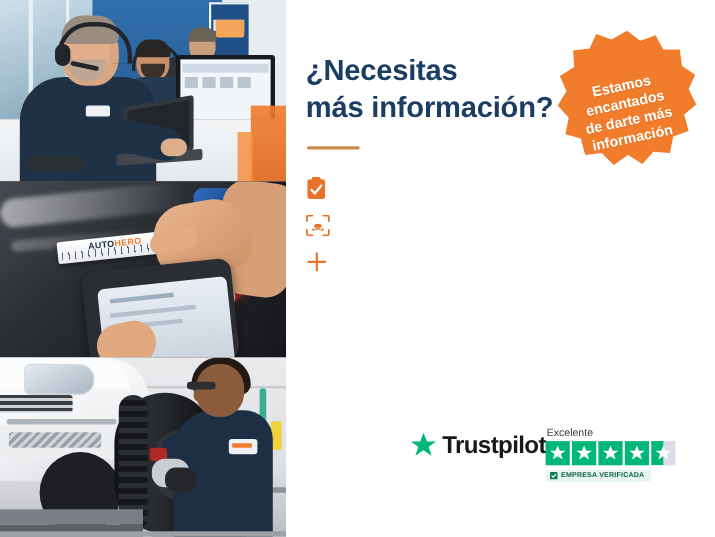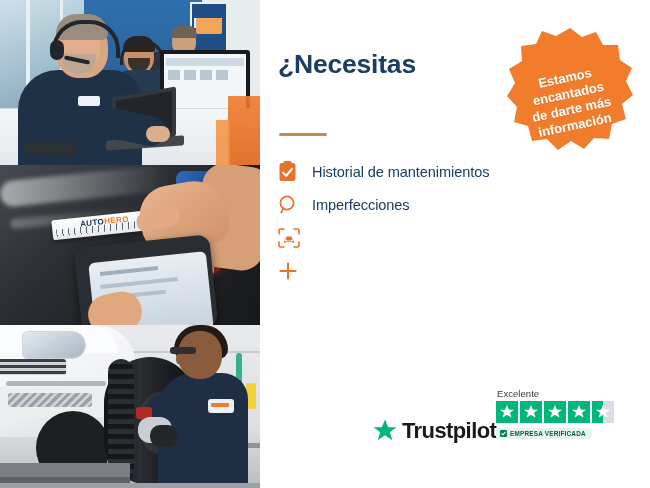--- a/index.html
+++ b/index.html
@@ -167,21 +167,21 @@
   .frow{display:flex;align-items:center;height:33px;margin-bottom:0px;}
   .ficon{width:34px;flex:0 0 34px;display:flex;align-items:center;justify-content:flex-start;color:#e8722a;}
   .flabel{font-size:14.6px;color:#1b3c63;font-weight:500;letter-spacing:-.1px;}
 
   
   .para{position:absolute;left:18px;top:324px;width:360px;
       font-size:12.6px;line-height:1.62;color:#33475f;}
 
   
   .tp{position:absolute;left:112px;top:388px;width:250px;height:62px;}
-  .tp-logo{position:absolute;left:0;top:30px;display:flex;align-items:flex-end;gap:4px;}
+  .tp-logo{position:absolute;left:0;top:4px;display:flex;align-items:flex-end;gap:4px;}
   .tp-logo span{font-size:22px;font-weight:bold;color:#191919;letter-spacing:-.6px;}
   .tp-right{position:absolute;left:124px;top:0;width:126px;}
   .tp-exc{font-size:9.6px;color:#3b3b3b;text-align:left;margin:0 0 2px 1px;}
   .tp-stars{display:flex;gap:2px;}
   .star-box{position:relative;width:22px;height:22px;background:#00b67a;display:flex;align-items:center;justify-content:center;overflow:hidden;}
   .star-box.half{background:#dcdce6;}
   .star-box.half .fill{position:absolute;left:0;top:0;width:50%;height:100%;background:#00b67a;}
   .star-box svg{position:relative;z-index:2;}
   .tp-verif{display:inline-flex;align-items:center;gap:3px;margin-top:4px;
       background:#e6f6ef;border-radius:3px;padding:2px 6px 2px 4px;}
@@ -299,20 +299,21 @@
       <div class="p3-lift"></div>
       <div class="p3-lift2"></div>
       <div class="p3-floor"></div>
     </div>
   </div>
 
   <div class="content">
 
     <div class="heading">
       <div>¿Necesitas</div>
+      <div>más información?</div>
     </div>
     <div class="rule"></div>
 
     <div class="badge">
       <svg viewBox="0 0 126 126" width="126" height="126">
         <path fill="#f07c2c" d="M63 2 L75 11 L89 6 L96 19 L111 19 L113 34 L125 42 L119 55 L126 69 L115 78 L119 93 L105 98 L102 113 L87 112 L77 123 L64 115 L51 124 L40 113 L25 115 L21 100 L7 96 L10 81 L0 70 L8 57 L2 43 L15 35 L14 20 L29 18 L35 5 L49 10 Z"></path>
       </svg>
       <svg class="badge-ic" viewBox="0 0 26 22">
         <path d="M3 15 V11 a10 10 0 0 1 20 0 v4" fill="none" stroke="#ffffff" stroke-width="2.2" stroke-linecap="round"></path>
         <rect x="1" y="13" width="5" height="8" rx="2.4" fill="#ffffff"></rect>
@@ -329,33 +330,23 @@
     <div class="features">
 
       <div class="frow">
         <div class="ficon">
           <svg width="19" height="21" viewBox="0 0 19 21">
             <rect x="1.5" y="2" width="16" height="18" rx="2.5" fill="#e8722a"></rect>
             <rect x="5.5" y="0" width="8" height="4.5" rx="1.4" fill="#e8722a"></rect>
             <path d="M5 11.5 L8.2 14.8 L14 7.8" fill="none" stroke="#ffffff" stroke-width="2.1" stroke-linecap="round" stroke-linejoin="round"></path>
           </svg>
         </div>
-        <div class="flabel">Historial de mantenimientos</div>
-      </div>
-
-
-      <div class="frow">
-        <div class="ficon">
-          <svg width="20" height="20" viewBox="0 0 20 20">
-            <circle cx="9" cy="8" r="6.6" fill="none" stroke="#e8722a" stroke-width="1.7"></circle>
-            <path d="M5.4 13.2 L3.2 17.6" fill="none" stroke="#e8722a" stroke-width="1.7" stroke-linecap="round"></path>
-          </svg>
-        </div>
-        <div class="flabel">Imperfecciones</div>
-      </div>
+      </div>
+
+
 
       <div class="frow">
         <div class="ficon">
           <svg width="22" height="20" viewBox="0 0 22 20">
             <path d="M1 6 V2.4 A1.4 1.4 0 0 1 2.4 1 H6" fill="none" stroke="#e8722a" stroke-width="1.6" stroke-linecap="round"></path>
             <path d="M16 1 h3.6 A1.4 1.4 0 0 1 21 2.4 V6" fill="none" stroke="#e8722a" stroke-width="1.6" stroke-linecap="round"></path>
             <path d="M1 14 v3.6 A1.4 1.4 0 0 0 2.4 19 H6" fill="none" stroke="#e8722a" stroke-width="1.6" stroke-linecap="round"></path>
             <path d="M16 19 h3.6 A1.4 1.4 0 0 0 21 17.6 V14" fill="none" stroke="#e8722a" stroke-width="1.6" stroke-linecap="round"></path>
             <path d="M6 12.4 h10 v2.4 h-2 v-1 h-6 v1 h-2 z" fill="#e8722a"></path>
             <path d="M7 12 l1.5 -3.4 h5 l1.5 3.4 z" fill="#e8722a"></path>

